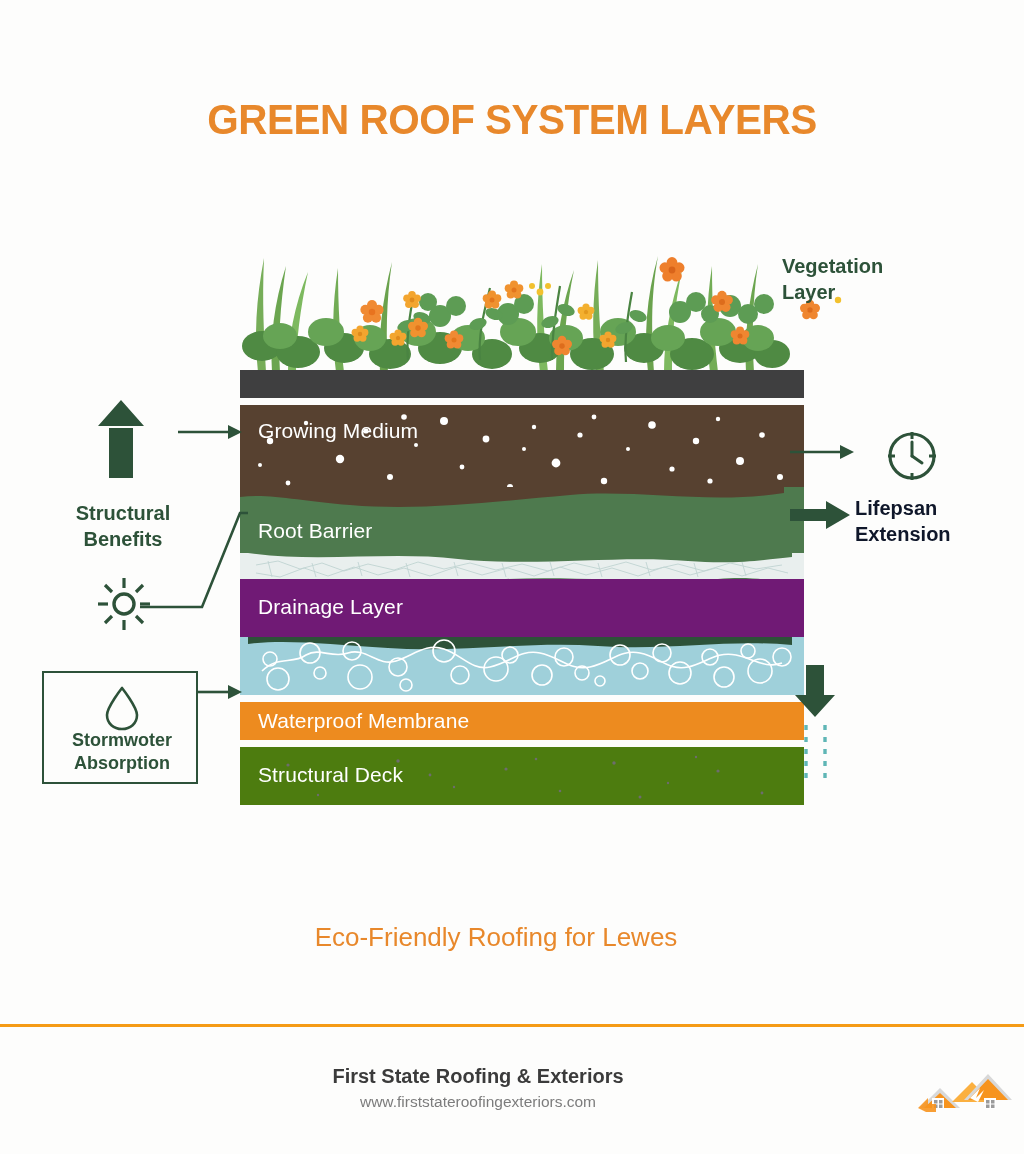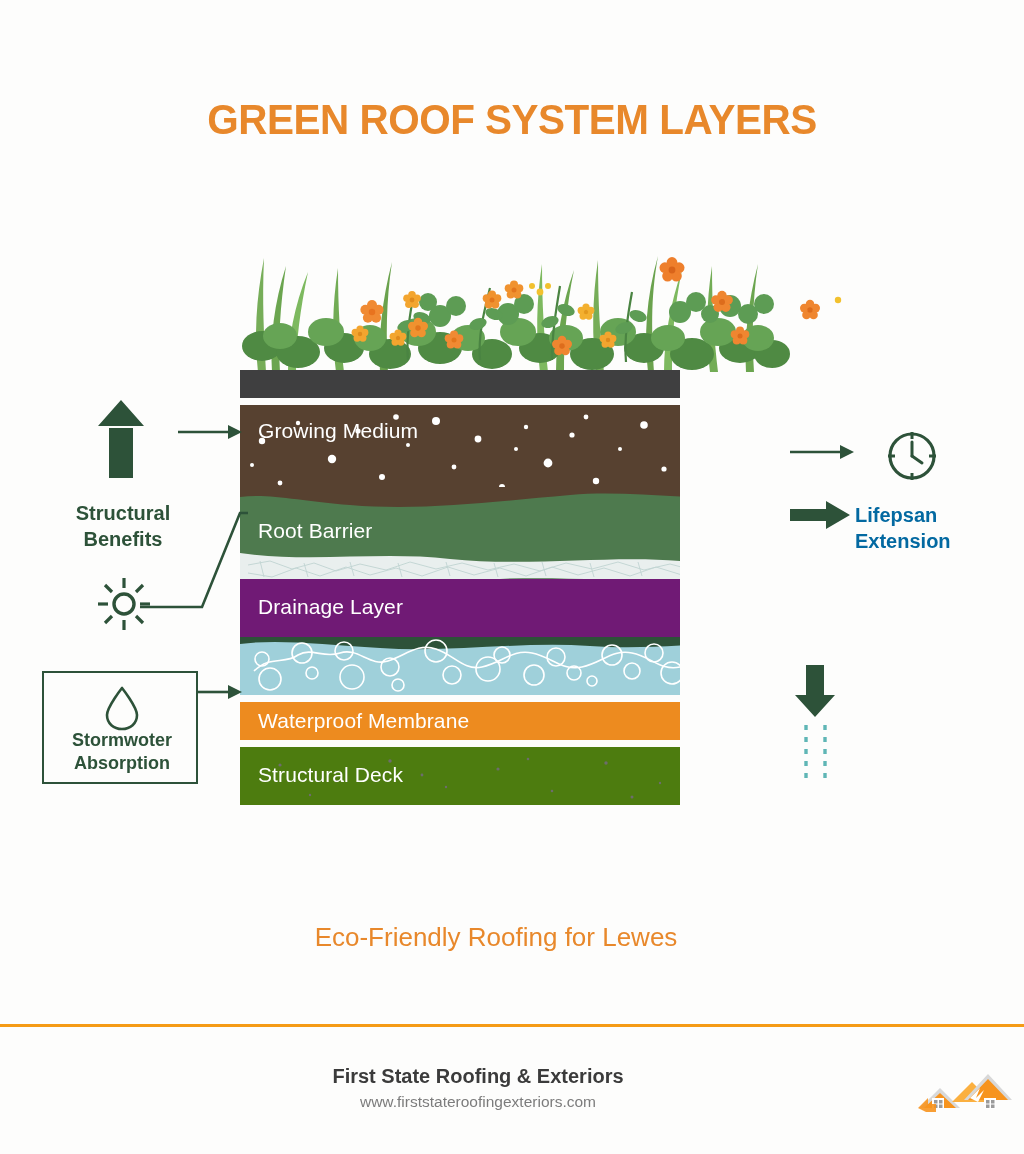--- a/index.html
+++ b/index.html
@@ -20,21 +20,21 @@
     letter-spacing:-0.5px;
     color:#e8882b;
     font-family:"Liberation Sans Narrow","Liberation Sans",sans-serif;
     transform:scaleX(0.94);
   }
 
   
   .stack{position:absolute;left:240px;top:370px;width:544px;}
   .veg{position:absolute;left:240px;top:240px;width:544px;height:132px;}
 
-  .band{position:relative;width:440px;overflow:hidden;}
+  .band{position:relative;width:556px;overflow:hidden;padding-left:8px;}
   .edge-band{height:28px;background:#3f3f40;}
   .gap{height:7px;background:#fdfdfc;}
 
   .soil{height:100px;background:#574130;position:relative;}
 
   .root{height:72px;background:#4e7a4e;position:relative;margin-top:-18px;}
   .rootmask{position:absolute;top:0;left:0;width:544px;height:24px;}
 
   .fleece{height:34px;background:#e9efee;position:relative;margin-top:-6px;}
 
@@ -55,22 +55,21 @@
 
   
   .veg-label{
     position:absolute;left:782px;top:253px;
     font-size:20px;font-weight:bold;line-height:1.32;
     color:#2d5239;
   }
   .life-label{
     position:absolute;left:855px;top:495px;
     font-size:20px;font-weight:bold;line-height:1.32;
-    color:#0369a1;
-    margin-top:7px;
+    color:#0f172a;
   }
 
   
   .ins-label{
     position:absolute;left:28px;top:500px;width:190px;
     text-align:center;
     font-size:20px;font-weight:bold;line-height:1.32;
     color:#2d5239;
   }
   .storm-box{
@@ -493,20 +492,24 @@
             <circle cx="182" cy="28" r="1.4"></circle>
           <circle cx="288" cy="12" r="1.3"></circle>
             <circle cx="392" cy="50" r="1.5"></circle>
           <circle cx="448" cy="10" r="1.2"></circle>
         </g>
       </svg>
       <div class="lbl" style="top:16px;">Structural Deck</div>
     </div>
   </div>
 
+  <div class="veg-label">
+    <div>Vegetation</div>
+    <div>Layer</div>
+  </div>
 
   <svg class="abs" style="left:90px;top:398px;" width="70" height="80">
     <path d="M31,80 L31,28 L8,28 L31,2 L54,28 L31,28 Z" fill="#2d5239"></path>
     <path d="M19,80 L19,30 L43,30 L43,80 Z" fill="#2d5239"></path>
   </svg>
   <div class="ins-label">
     <div>Structural</div>
     <div>Benefits</div>
   </div>
   <svg class="abs" style="left:96px;top:576px;" width="56" height="56" viewBox="0 0 56 56">

